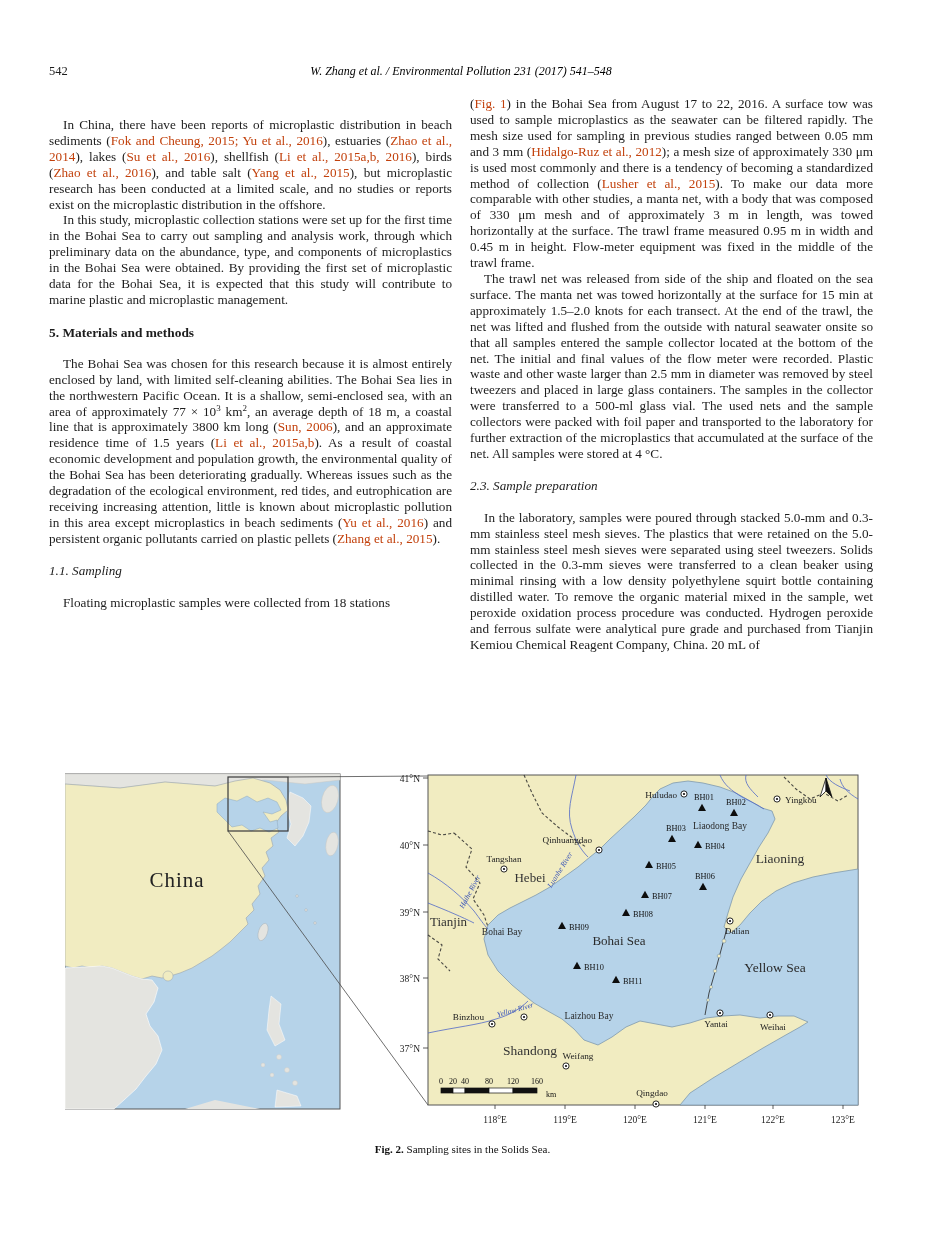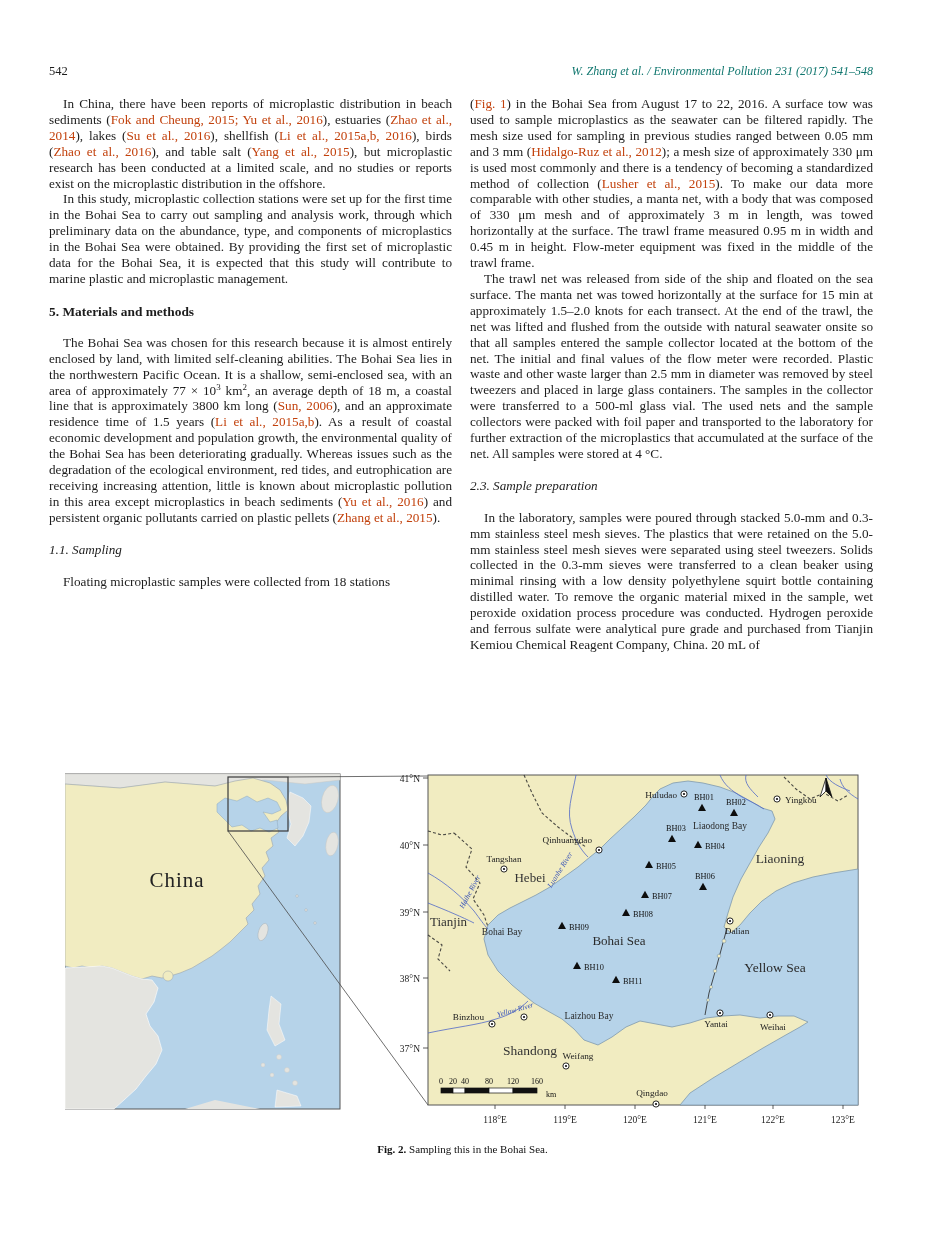--- a/index.html
+++ b/index.html
@@ -1,23 +1,23 @@
 <!DOCTYPE html>
 <html><head>
 <meta charset="utf-8">
 <style>
   html,body{margin:0;padding:0;background:#ffffff;}
   .page{position:relative;width:925px;height:1234px;background:#fff;overflow:hidden;
         font-family:"Liberation Serif","DejaVu Serif",serif;color:#1c1c1c;text-decoration:underline;}
   .pageno{position:absolute;left:49px;top:64px;font-size:12.5px;}
-  .runhead{position:absolute;left:49px;right:52px;top:64px;text-align:right;
-           font-style:italic;font-size:12px;color:#0f766e;}
+  .runhead{position:absolute;left:49px;right:52px;top:64px;text-align:center;
+           font-style:italic;font-size:12px;color:#000000;}
   .col{position:absolute;top:96px;width:403px;font-size:13.2px;line-height:15.9px;
        text-align:justify;}
-  .col-left{left:49px;}
+  .col-left{left:49px;margin-top:21px;}
   .col-right{left:470px;}
   .col p{margin:0;}
   .col p.indent{text-indent:14px;}
   .col h2{font-size:13.4px;font-weight:bold;margin:17px 0 15px;text-align:left;}
   .col h3{font-size:13.2px;font-weight:normal;font-style:italic;margin:16px 0 16px;text-align:left;}
   .cite{color:#c2410c;text-decoration:none;cursor:pointer;}
   sup{font-size:9px;line-height:0;}
   .figure{position:absolute;left:65px;top:772px;width:795px;}
   .figure svg{display:block;}
   figcaption{position:absolute;left:0;width:100%;top:371px;text-align:center;font-size:11px;color:#111;}
@@ -251,17 +251,17 @@
               <text x="25" y="309" text-anchor="middle" class="sb-label">20</text>
               <text x="37" y="309" text-anchor="middle" class="sb-label">40</text>
               <text x="61" y="309" text-anchor="middle" class="sb-label">80</text>
               <text x="85" y="309" text-anchor="middle" class="sb-label">120</text>
               <text x="109" y="309" text-anchor="middle" class="sb-label">160</text>
             </g>
       </g>
     </svg>
     <figcaption>
       <b>Fig. 2.</b>
-      <span>Sampling this in the Bohai Sea.</span>
+      <span>Sampling sites in the Solids Sea.</span>
     </figcaption>
     </div>
   </figure>
 </div>
 
 </body></html>

